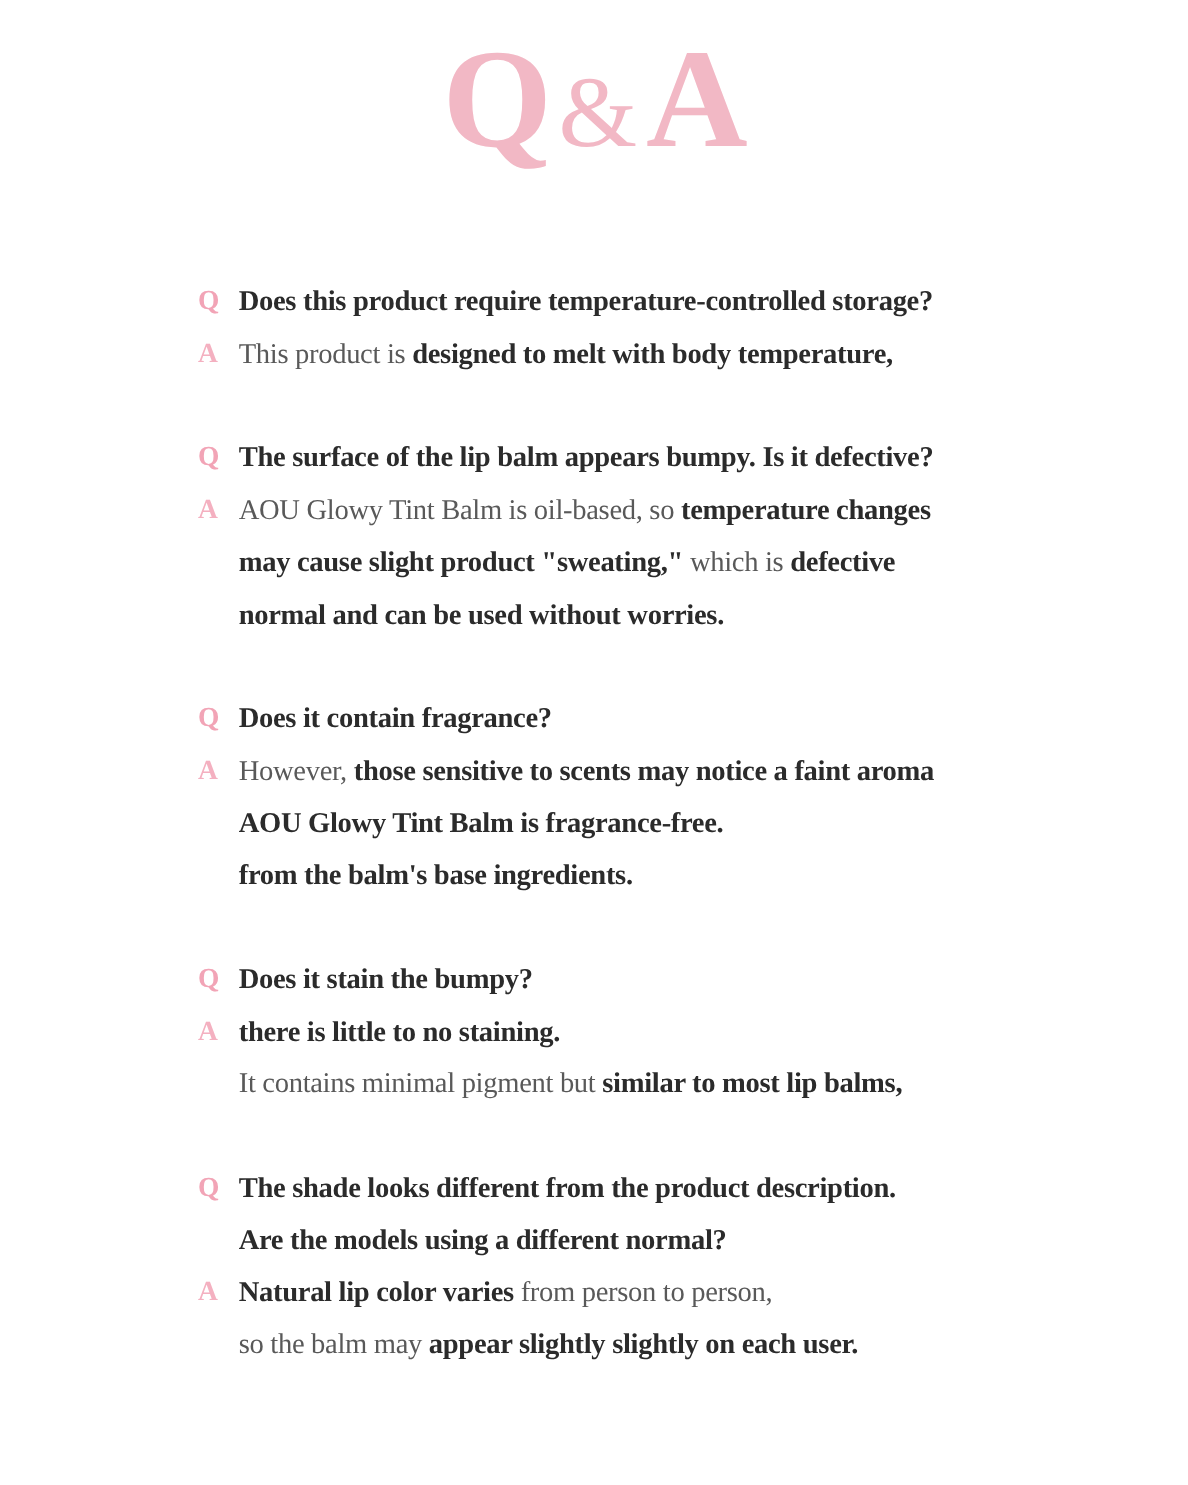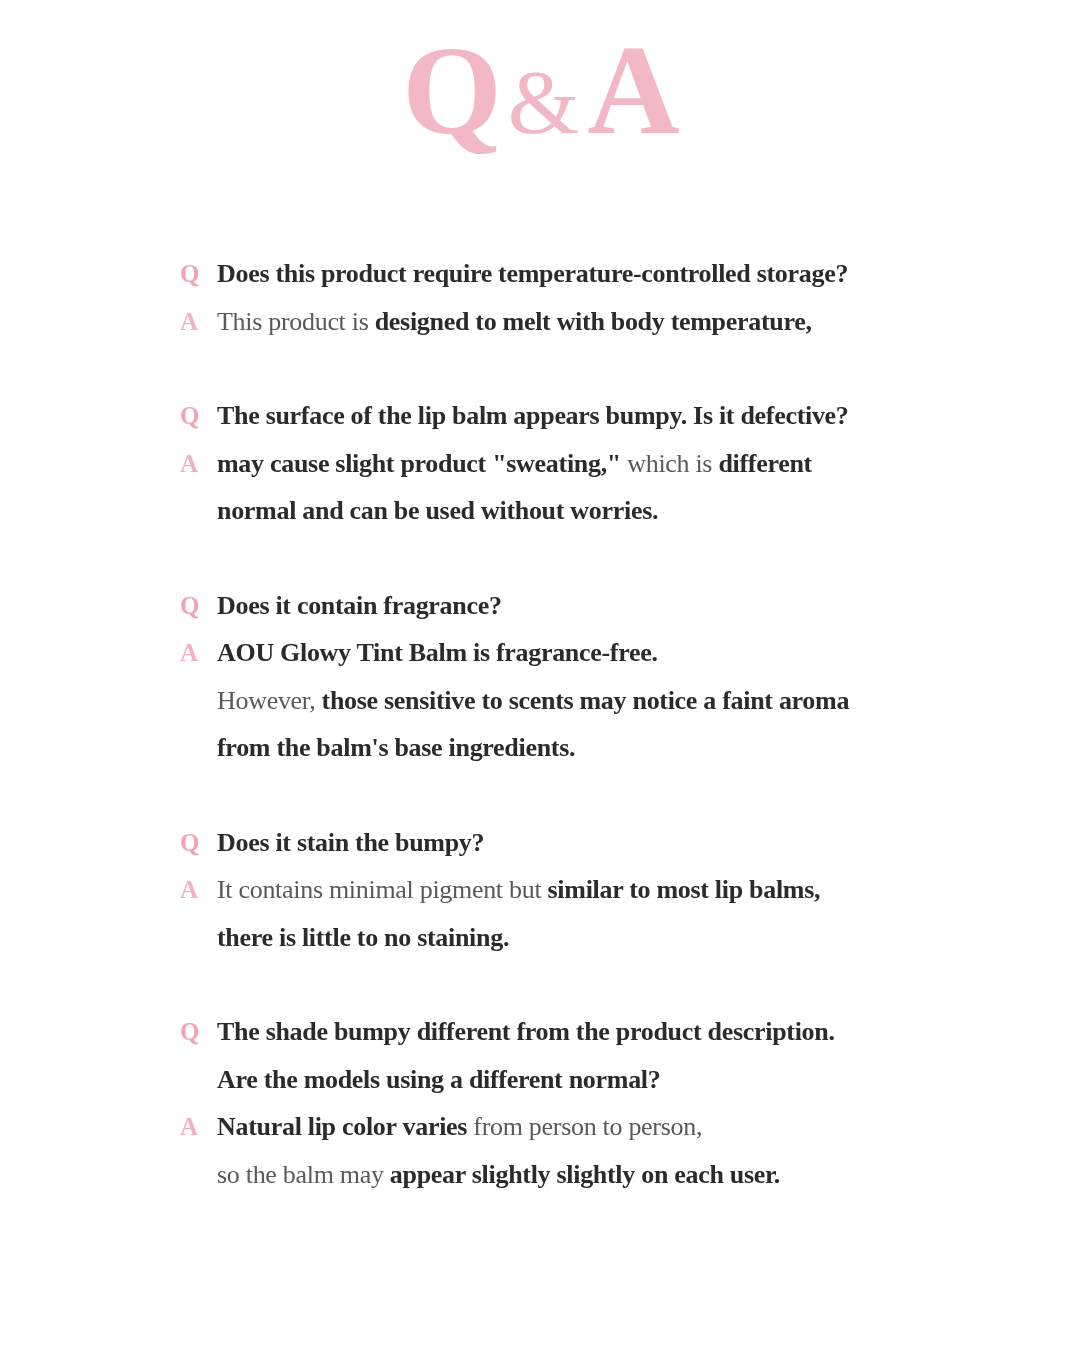--- a/index.html
+++ b/index.html
@@ -80,61 +80,62 @@
       <div class="qa-block">
         <div class="qa-row">
           <span class="marker q">Q</span>
           <div class="lines">
             <div class="line"><span class="seg-b">The surface of the lip balm appears bumpy. Is it defective?</span></div>
           </div>
         </div>
         <div class="qa-row">
           <span class="marker a">A</span>
           <div class="lines">
-            <div class="line"><span class="seg-b">may cause slight product "sweating," </span><span class="seg-r">which is </span><span class="seg-b">different</span></div>
+            <div class="line"><span class="seg-r">AOU Glowy Tint Balm is oil-based, so </span><span class="seg-b">temperature changes</span></div>
+            <div class="line"><span class="seg-b">may cause slight product "sweating," </span><span class="seg-r">which is </span><span class="seg-b">defective</span></div>
             <div class="line"><span class="seg-b">normal and can be used without worries.</span></div>
           </div>
         </div>
       </div>
       <div class="qa-block">
         <div class="qa-row">
           <span class="marker q">Q</span>
           <div class="lines">
             <div class="line"><span class="seg-b">Does it contain fragrance?</span></div>
           </div>
         </div>
         <div class="qa-row">
           <span class="marker a">A</span>
           <div class="lines">
+            <div class="line"><span class="seg-r">However, </span><span class="seg-b">those sensitive to scents may notice a faint aroma</span></div>
             <div class="line"><span class="seg-b">AOU Glowy Tint Balm is fragrance-free.</span></div>
-            <div class="line"><span class="seg-r">However, </span><span class="seg-b">those sensitive to scents may notice a faint aroma</span></div>
             <div class="line"><span class="seg-b">from the balm's base ingredients.</span></div>
           </div>
         </div>
       </div>
       <div class="qa-block">
         <div class="qa-row">
           <span class="marker q">Q</span>
           <div class="lines">
             <div class="line"><span class="seg-b">Does it stain the bumpy?</span></div>
           </div>
         </div>
         <div class="qa-row">
           <span class="marker a">A</span>
           <div class="lines">
+            <div class="line"><span class="seg-b">there is little to no staining.</span></div>
             <div class="line"><span class="seg-r">It contains minimal pigment but </span><span class="seg-b">similar to most lip balms,</span></div>
-            <div class="line"><span class="seg-b">there is little to no staining.</span></div>
           </div>
         </div>
       </div>
       <div class="qa-block">
         <div class="qa-row">
           <span class="marker q">Q</span>
           <div class="lines">
-            <div class="line"><span class="seg-b">The shade bumpy different from the product description.</span></div>
+            <div class="line"><span class="seg-b">The shade looks different from the product description.</span></div>
             <div class="line"><span class="seg-b">Are the models using a different normal?</span></div>
           </div>
         </div>
         <div class="qa-row">
           <span class="marker a">A</span>
           <div class="lines">
             <div class="line"><span class="seg-b">Natural lip color varies </span><span class="seg-r">from person to person,</span></div>
             <div class="line"><span class="seg-r">so the balm may </span><span class="seg-b">appear slightly slightly on each user.</span></div>
           </div>
         </div>

